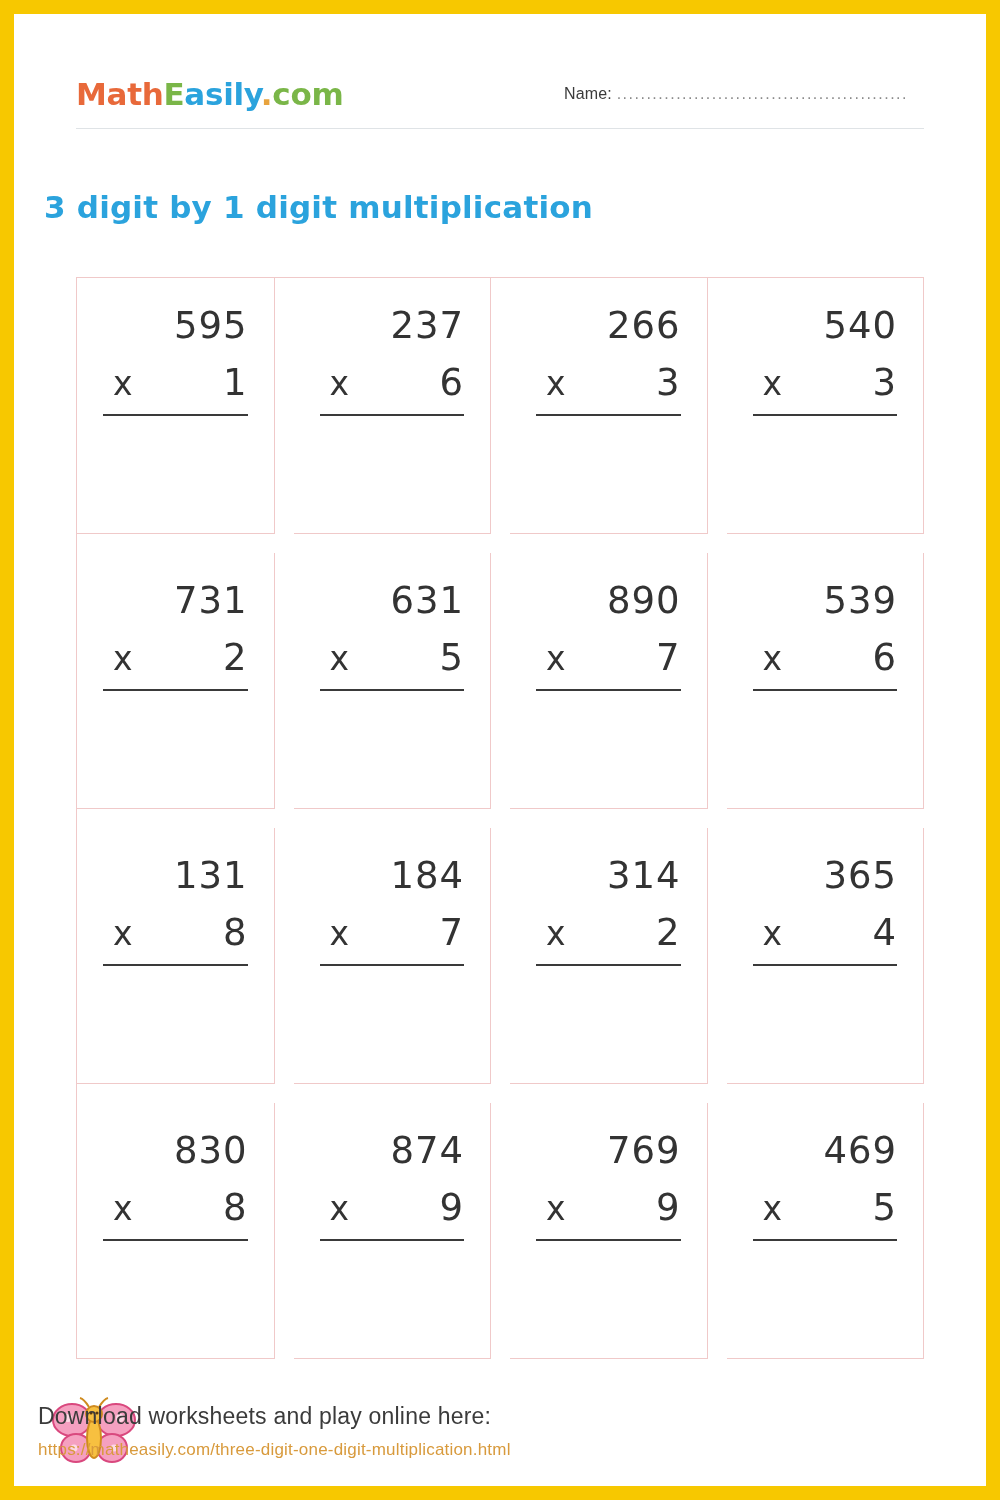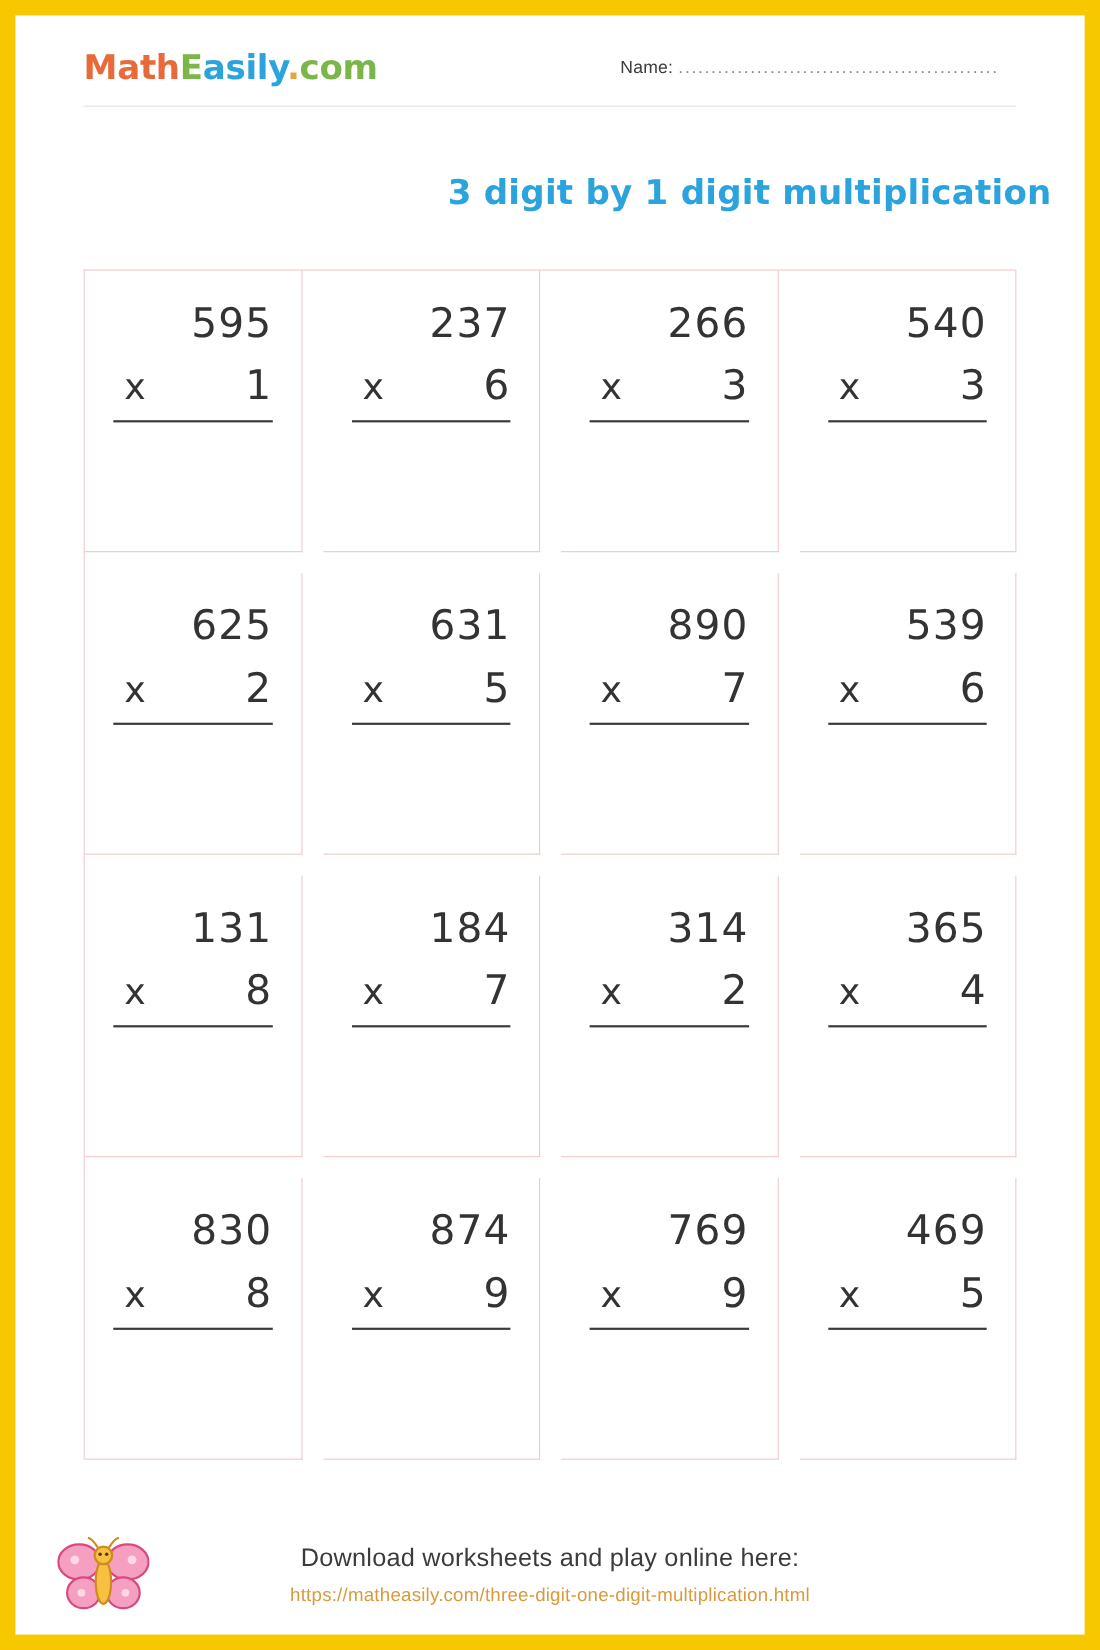--- a/index.html
+++ b/index.html
@@ -28,20 +28,21 @@
     box-sizing: border-box;
   }
 
   
   .header {
     display: flex;
     align-items: center;
     justify-content: space-between;
     padding: 30px 10px 0 32px;
     box-sizing: border-box;
+    margin-top: 32px;
   }
   .logo {
     font-size: 31px;
     font-weight: bold;
     letter-spacing: -0.3px;
     white-space: nowrap;
     font-family: "DejaVu Sans", sans-serif;
   }
   .logo .s1 { color: #e8693a; }
   .logo .s2 { color: #7ab648; }
@@ -60,21 +61,21 @@
     letter-spacing: 1.5px;
   }
   .rule {
     margin: 16px 32px 0 32px;
     height: 1px;
     background: #dfe3e6;
   }
 
   
   .title {
-    text-align: right;
+    text-align: left;
     color: #2ba3dd;
     font-size: 31px;
     font-weight: bold;
     margin-top: 60px;
     letter-spacing: 0.2px;
     font-family: "DejaVu Sans", sans-serif;
   }
 
   
   .grid {
@@ -119,21 +120,22 @@
     height: 2px;
     background: #3a3a3a;
   }
 
   
   .footer {
     position: absolute;
     left: 0;
     right: 0;
     bottom: 26px;
-    text-align: center;
+    text-align: left;
+    padding-left: 24px;
   }
   .footer .line1 {
     font-size: 23px;
     color: #3b3b3b;
     letter-spacing: 0.2px;
   }
   .footer .line2 {
     font-size: 17px;
     color: #d89a3c;
     margin-top: 10px;
@@ -217,21 +219,21 @@
               <span class="op">x</span>
               <span>3</span>
             </div>
           <div class="bar"></div>
         </div>
       </div>
 
       <div class="cell">
         <div class="prob">
           <div class="row1">
-              <span>625</span>
+              <span>731</span>
             </div>
           <div class="row2">
               <span class="op">x</span>
               <span>2</span>
             </div>
           <div class="bar"></div>
         </div>
       </div>
 
       <div class="cell">

